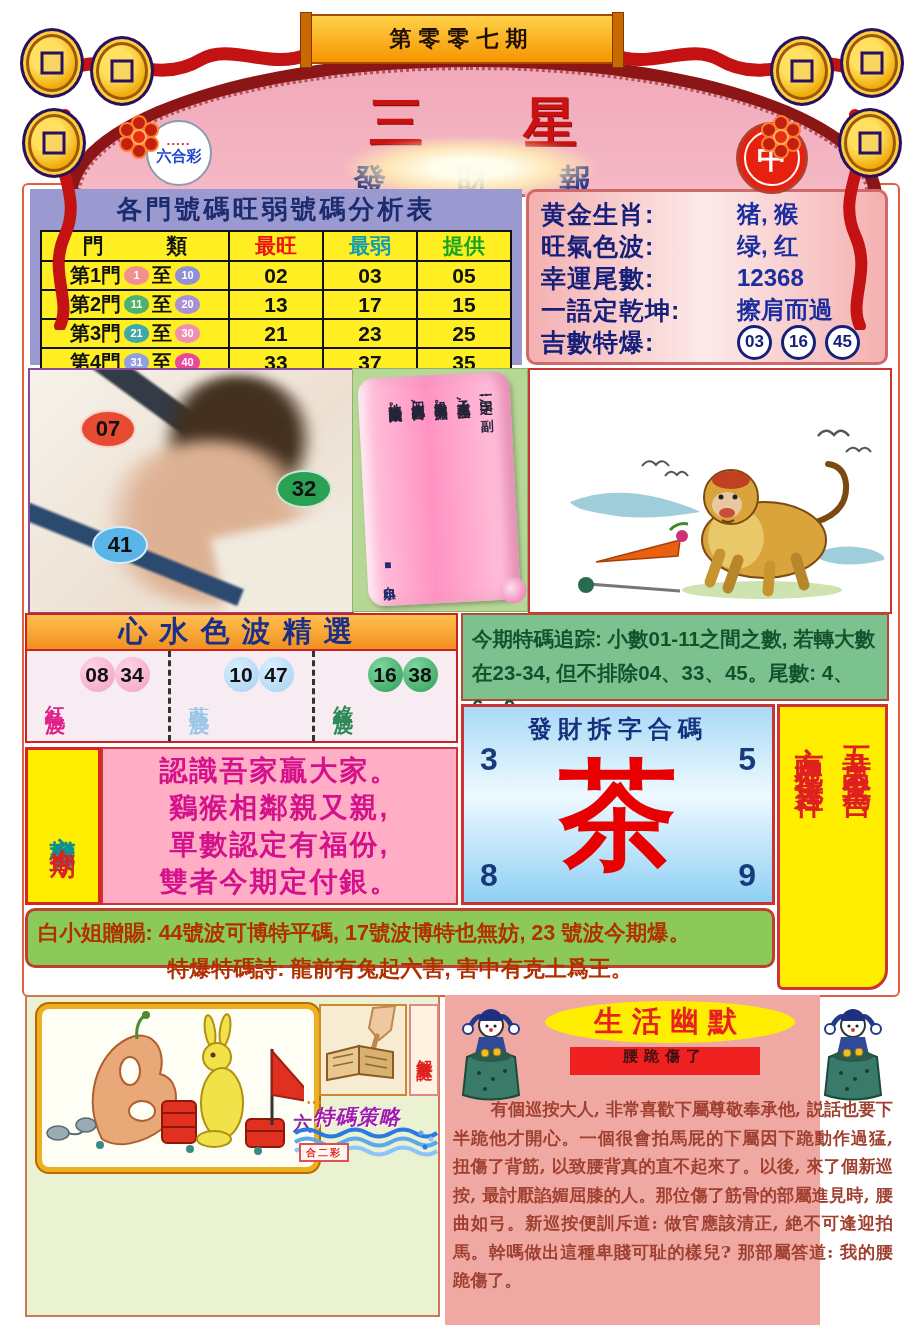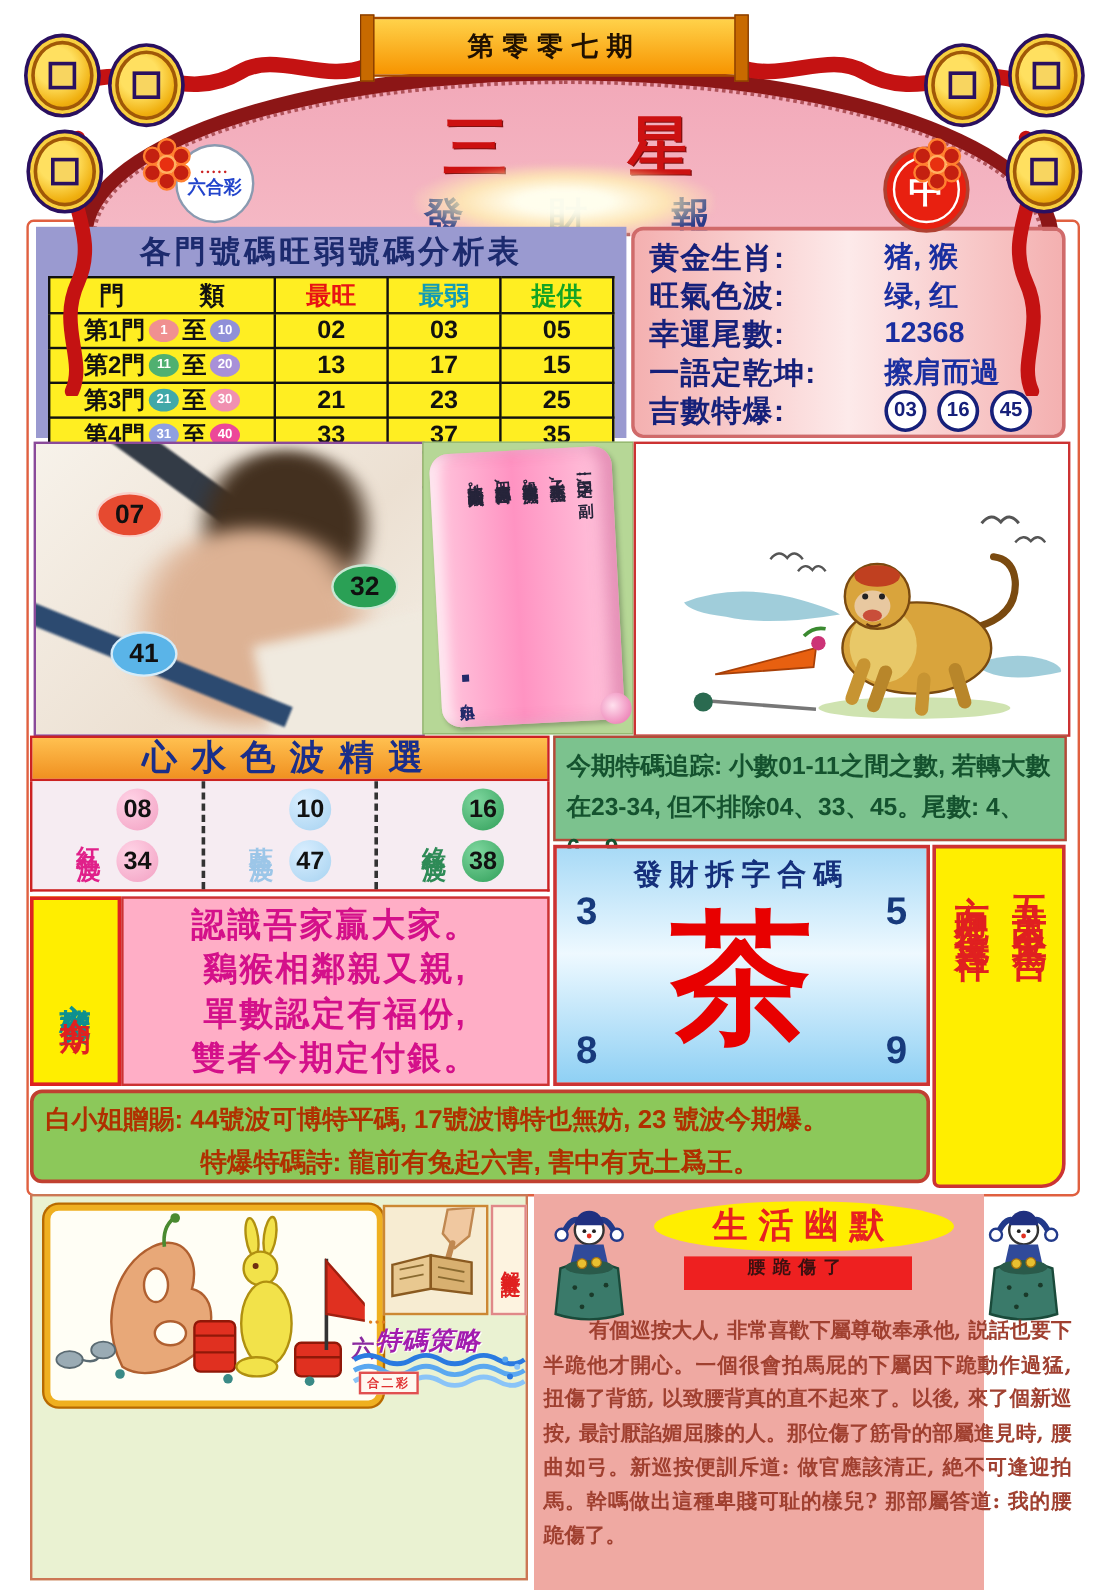--- a/index.html
+++ b/index.html
@@ -111,21 +111,21 @@
   
   .xs-header{left:25px;top:613px;width:433px;height:38px;z-index:2;border:2px solid #cc2222;box-sizing:border-box;
         background:linear-gradient(#ffc050,#f09020);display:flex;align-items:center;justify-content:center;}
   .xs-header span{font-size:29px;font-weight:bold;color:#1a2e8a;letter-spacing:12px;}
   .xs-body{left:25px;top:651px;width:433px;height:92px;z-index:2;background:#f6ecf2;border:2px solid #cc2222;border-top:none;
         box-sizing:border-box;display:flex;}
   .wv-col{flex:1;display:flex;align-items:center;justify-content:center;gap:14px;padding:4px 0;}
   .wv-col + .wv-col{border-left:3px dashed #333;}
   .wv-label{writing-mode:vertical-rl;font-size:20px;font-weight:bold;letter-spacing:5px;line-height:1;}
   .lab-red{color:#e0218a}.lab-blue{color:#9cc6e8}.lab-green{color:#2e8b57}
-  .wv-balls{height:78px;display:flex;flex-direction:column;justify-content:space-between;}
+  .wv-balls{height:78px;display:flex;justify-content:space-between;}
   .ball{width:35px;height:35px;border-radius:50%;display:flex;align-items:center;justify-content:center;
         font-size:21px;font-weight:bold;color:#111;}
   .ball-red{background:radial-gradient(circle at 35% 30%,#ffd3e6,#f2a0c2);}
   .ball-blue{background:radial-gradient(circle at 35% 30%,#d9eeff,#a6d2f0);}
   .ball-green{background:radial-gradient(circle at 35% 30%,#7fd79f,#2f9e58);}
 
   .xuanji-label{left:25px;top:747px;width:76px;height:158px;z-index:2;background:#ffee00;border:3px solid #dd2222;
         box-sizing:border-box;display:flex;align-items:center;justify-content:center;}
   .xuanji-inner{writing-mode:vertical-rl;font-size:26px;font-weight:bold;letter-spacing:4px;line-height:1;}
   .xj-top{color:#0e9090}.xj-bottom{color:#e02020}
@@ -143,21 +143,21 @@
   .cz-char{text-align:center;font-size:118px;line-height:140px;font-weight:bold;color:#e80000;
         font-family:"DejaVu Serif",serif;}
   .cz-n{position:absolute;font-size:32px;font-weight:bold;color:#173a7c;}
   .cz-tl{left:16px;top:34px}.cz-tr{right:16px;top:34px}.cz-bl{left:16px;bottom:8px}.cz-br{right:16px;bottom:8px}
 
   .yellow-banner{left:777px;top:704px;width:111px;height:286px;z-index:2;background:#ffee00;border:3px solid #cc3333;
         box-sizing:border-box;border-radius:0 0 20px 6px;display:flex;align-items:flex-start;justify-content:center;padding-top:16px;}
   .yb-inner{writing-mode:vertical-rl;font-size:29px;font-weight:bold;color:#e02020;letter-spacing:7px;line-height:1.65;}
 
   
-  .gift-strip{left:25px;top:908px;width:750px;height:78px;z-index:2;background:#8cc85a;border:3px solid #c04030;
+  .gift-strip{left:25px;top:908px;width:750px;height:60px;z-index:2;background:#8cc85a;border:3px solid #c04030;
         border-radius:10px;box-sizing:border-box;padding:4px 10px;}
   .gift-l1{font-size:21.5px;font-weight:bold;color:#b03000;line-height:37px;}
   .gift-l2{font-size:22px;font-weight:bold;color:#b03000;line-height:34px;text-align:center;}
 
   
   .bottom-left{left:25px;top:995px;width:415px;height:322px;z-index:2;background:#eaf2d2;border:2px solid #cc7755;box-sizing:border-box;}
   .rabbit-frame{position:absolute;left:10px;top:7px;width:272px;height:158px;border:5px solid #efb020;border-radius:12px;
         background:#fffef5;box-shadow:0 0 0 2px #b86a00;overflow:hidden;}
   .book-frame{position:absolute;left:292px;top:7px;width:84px;height:88px;border:2px solid #cc8833;background:#f7ecd2;overflow:hidden;}
   .stamp{position:absolute;left:382px;top:7px;width:26px;height:88px;border:2px solid #e08888;background:#fdf3e0;

